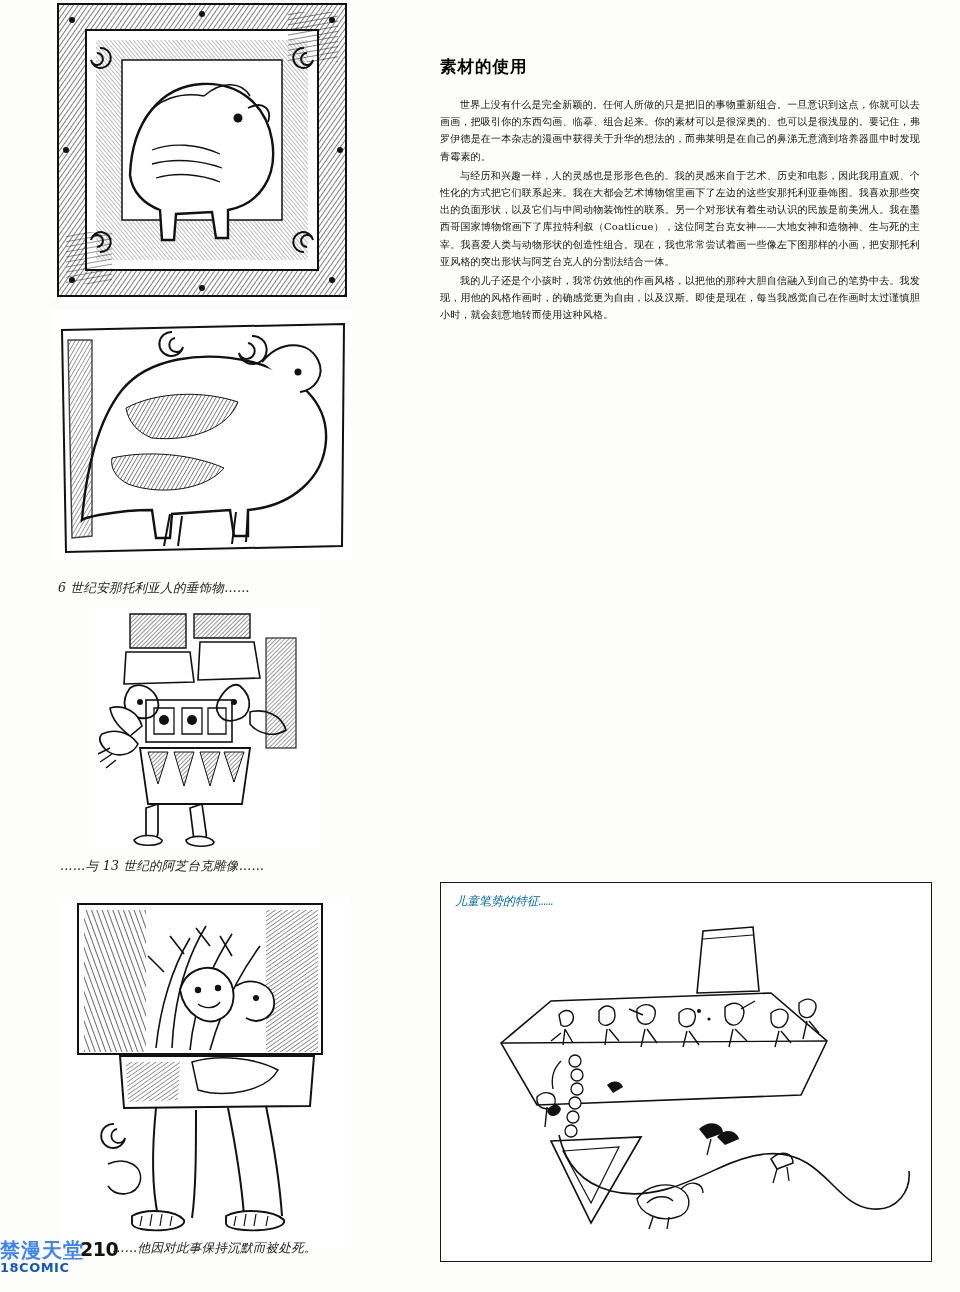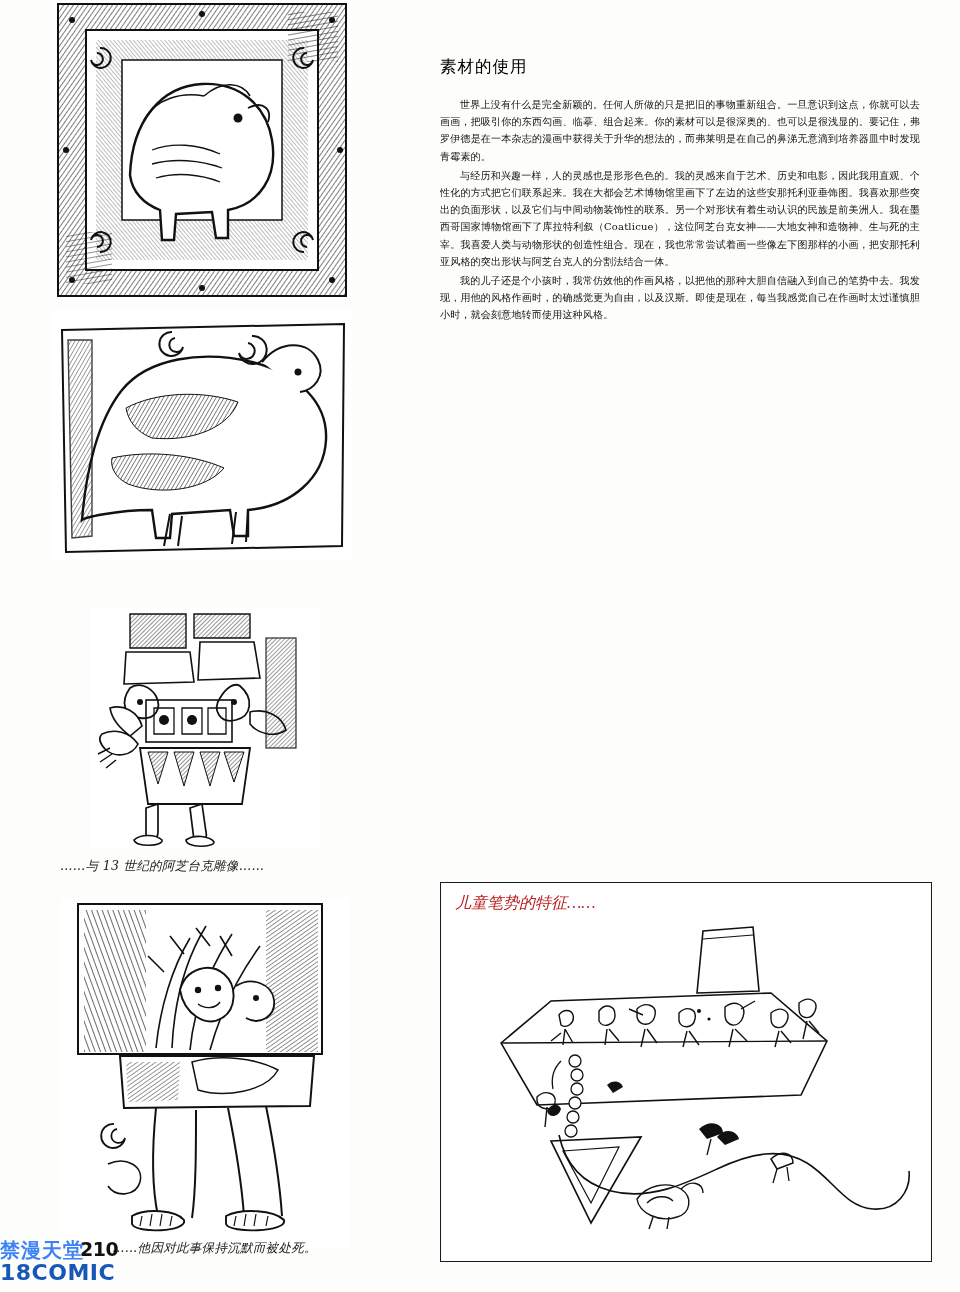--- a/index.html
+++ b/index.html
@@ -108,21 +108,21 @@
 
   
   .right-col {
     position: absolute;
     left: 440px;
     top: 56px;
     width: 480px;
   }
   .section-title {
     font-family: "DejaVu Sans", sans-serif;
-    font-weight: normal;
+    font-weight: bold;
     font-size: 16.5px;
     color: #000;
     letter-spacing: 1px;
     margin-bottom: 18px;
   }
   .body-text p {
     font-family: "DejaVu Serif", serif;
     font-size: 10px;
     line-height: 1.72;
     color: #111;
@@ -140,24 +140,24 @@
     width: 490px;
     height: 378px;
     border: 1.5px solid #1a1a1a;
     background: #fff;
     overflow: hidden;
   }
   .framed-caption {
     position: absolute;
     left: 14px;
     top: 10px;
-    font-family: Liberation Serif, serif;
+    font-family: Liberation Mono, monospace;
     font-style: italic;
-    font-size: 16px;
-    color: #b91c1c;
+    font-size: 12px;
+    color: #0369a1;
   }
 
   
   .watermark {
     position: absolute;
     left: 0;
     top: 1240px;
     width: 120px;
     height: 52px;
     z-index: 40;
@@ -167,21 +167,21 @@
     font-weight: bold;
     font-size: 20px;
     color: #3b82f6;
     letter-spacing: 1px;
     line-height: 1.05;
     text-shadow: 0 0 1px #fff;
   }
   .wm-bot {
     font-family: "DejaVu Sans", sans-serif;
     font-weight: bold;
-    font-size: 22px;
+    font-size: 13px;
     color: #1657b8;
     letter-spacing: 0.5px;
     line-height: 1.05;
   }
 
   svg { display: block; }
 </style>
 </head>
 <body>
 
@@ -256,20 +256,21 @@
         </g>
 
         <path d="M200 26 a14 14 0 1 1 -13 17 a8 8 0 1 0 9 -10" fill="none" stroke="#111" stroke-width="2"></path>
         <path d="M120 22 a12 12 0 1 0 11 15 a7 7 0 1 1 -8 -9" fill="none" stroke="#111" stroke-width="2"></path>
 
         <path d="M118 204 L 112 236 M 130 206 L 126 236 M 184 202 L 180 234 M 196 200 L 194 232" fill="none" stroke="#111" stroke-width="2"></path>
         <path d="M16 30 L 40 30 L 40 226 L 20 228 Z" fill="url(#hatchD)" opacity="0.8" stroke="#111" stroke-width="1.4"></path>
       </svg>
     </div>
 
+    <div class="art-caption cap-1">6 世纪安那托利亚人的垂饰物……</div>
 
     <div id="fig-aztec" class="art-frame">
       <svg viewBox="0 0 230 240" width="230" height="240" aria-hidden="true">
         <defs>
           <pattern id="hatchE" width="3" height="3" patternUnits="userSpaceOnUse" patternTransform="rotate(45)">
             <line x1="0" y1="0" x2="0" y2="3" stroke="#111" stroke-width="0.9"></line>
           </pattern>
         </defs>
 
         <path d="M40 6 L 96 6 L 96 40 L 40 40 Z" fill="url(#hatchE)" stroke="#111" stroke-width="1.4"></path>

